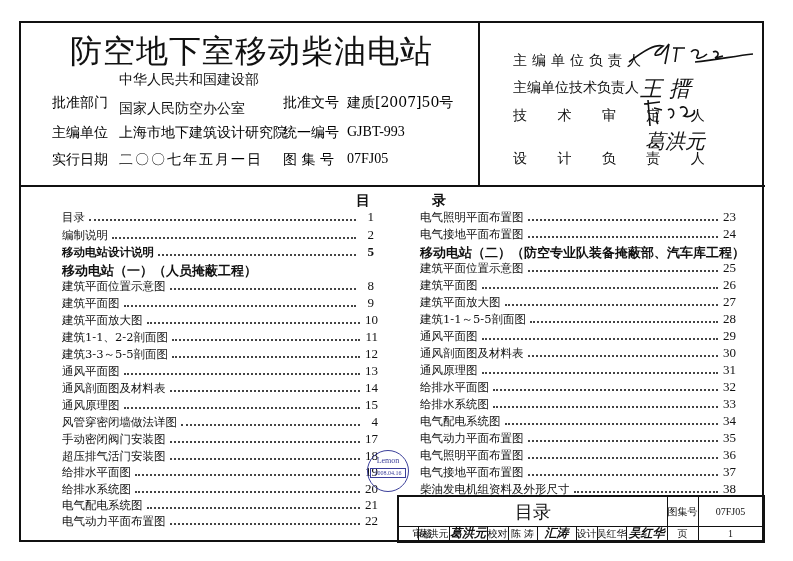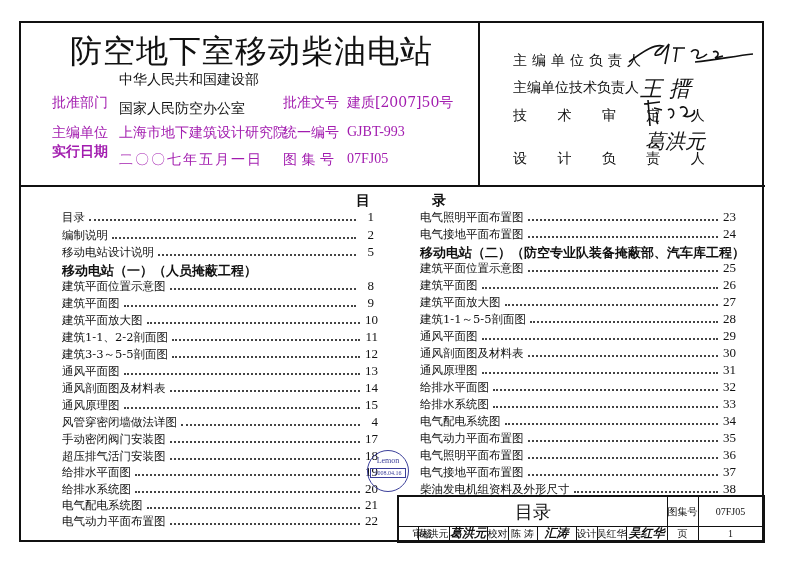--- a/index.html
+++ b/index.html
@@ -6,21 +6,21 @@
   body {
     width:793px; height:561px; background:#ffffff; position:relative; overflow:hidden;
     font-family:"DejaVu Serif", "Liberation Serif", serif; color:#111;
   }
   .abs { position:absolute; }
   .frame { left:19px; top:21px; width:745px; height:521px; border:2px solid #111; box-sizing:border-box; }
   .hdiv { left:19px; top:185px; width:746px; height:2px; background:#111; }
   .vdiv { left:478px; top:21px; width:2px; height:165px; background:#111; }
 
   .title { left:70px; top:30px; font-family:"DejaVu Sans","Liberation Sans",sans-serif; font-size:32px; letter-spacing:1px; color:#111; }
-  .meta-label, .meta-val { font-size:14px; color:#a21caf; white-space:nowrap; }
+  .meta-label, .meta-val { font-size:14px; color:#000000; white-space:nowrap; }
   .meta-small { font-size:14px; line-height:15px; }
 
   .resp { font-size:14px; color:#111; white-space:nowrap; }
   .sig { font-family:"DejaVu Serif", serif; font-style:italic; font-size:20px; color:#111; }
 
   .toc-head { font-size:14px; font-weight:bold; }
   .toc-row { position:absolute; height:18px; display:flex; align-items:flex-end; font-size:11.5px; color:#111; }
   .toc-row .lbl { white-space:nowrap; }
   .toc-row .dots { flex:1; border-bottom:2px dotted #444; margin:0 4px 4px 4px; height:0; }
   .toc-row .pg { font-family:"Liberation Serif", serif; font-size:13px; min-width:14px; text-align:right; }
@@ -49,21 +49,21 @@
 <div class="abs meta-small" style="left:119px;top:72px;">中华人民共和国建设部</div>
 <div class="abs meta-small" style="left:119px;top:101px;">国家人民防空办公室</div>
 <div class="abs meta-label" style="left:283px;top:94px;">批准文号</div>
 <div class="abs meta-val" style="left:347px;top:94px;">建质[2007]50号</div>
 
 <div class="abs meta-label" style="left:52px;top:124px;">主编单位</div>
 <div class="abs meta-val" style="left:119px;top:124px;">上海市地下建筑设计研究院</div>
 <div class="abs meta-label" style="left:283px;top:124px;">统一编号</div>
 <div class="abs meta-val" style="left:347px;top:124px;font-family:'Liberation Serif',serif;">GJBT-993</div>
 
-<div class="abs meta-label" style="left:52px;top:143px;font-weight:bold;">实行日期</div>
+<div class="abs meta-label" style="left:52px;top:151px;">实行日期</div>
 <div class="abs meta-val" style="left:119px;top:151px;letter-spacing:2px;">二〇〇七年五月一日</div>
 <div class="abs meta-label" style="left:283px;top:151px;">图 集 号</div>
 <div class="abs meta-val" style="left:347px;top:151px;font-family:'Liberation Serif',serif;">07FJ05</div>
 
 <div class="abs resp" style="left:513px;top:52px;letter-spacing:5px;">主编单位负责人</div>
 <div class="abs sig" style="left:625px;top:40px;">
   <svg width="130" height="28" viewBox="0 0 130 28">
     <path d="M4 22 C20 10, 30 4, 38 6 C30 12, 26 18, 36 14 L44 4 L40 24 M48 8 L60 8 M52 8 L50 22 M66 12 C70 8, 76 10, 72 16 C70 20, 78 18, 82 14 M88 12 C92 10, 96 14, 90 18 L98 16 M70 22 C90 20, 110 16, 128 14" stroke="#111" stroke-width="1.6" fill="none"></path>
   </svg>
 </div>
@@ -85,21 +85,21 @@
   <div class="toc-row" style="left:62px;top:207px;width:312px;">
       <span class="lbl">目录</span>
       <span class="dots"></span>
       <span class="pg">1</span>
     </div>
   <div class="toc-row" style="left:62px;top:225px;width:312px;">
       <span class="lbl">编制说明</span>
       <span class="dots"></span>
       <span class="pg">2</span>
     </div>
-  <div class="toc-row" style="left:62px;top:242px;width:312px;">
+  <div class="toc-row" style="left:62px;top:242px;width:312px;font-weight:bold;">
       <span class="lbl">移动电站设计说明</span>
       <span class="dots"></span>
       <span class="pg">5</span>
     </div>
   <div class="toc-sec" style="left:62px;top:262px;">移动电站（一）（人员掩蔽工程）</div>
   <div class="toc-row" style="left:62px;top:276px;width:312px;">
       <span class="lbl">建筑平面位置示意图</span>
       <span class="dots"></span>
       <span class="pg">8</span>
     </div>

